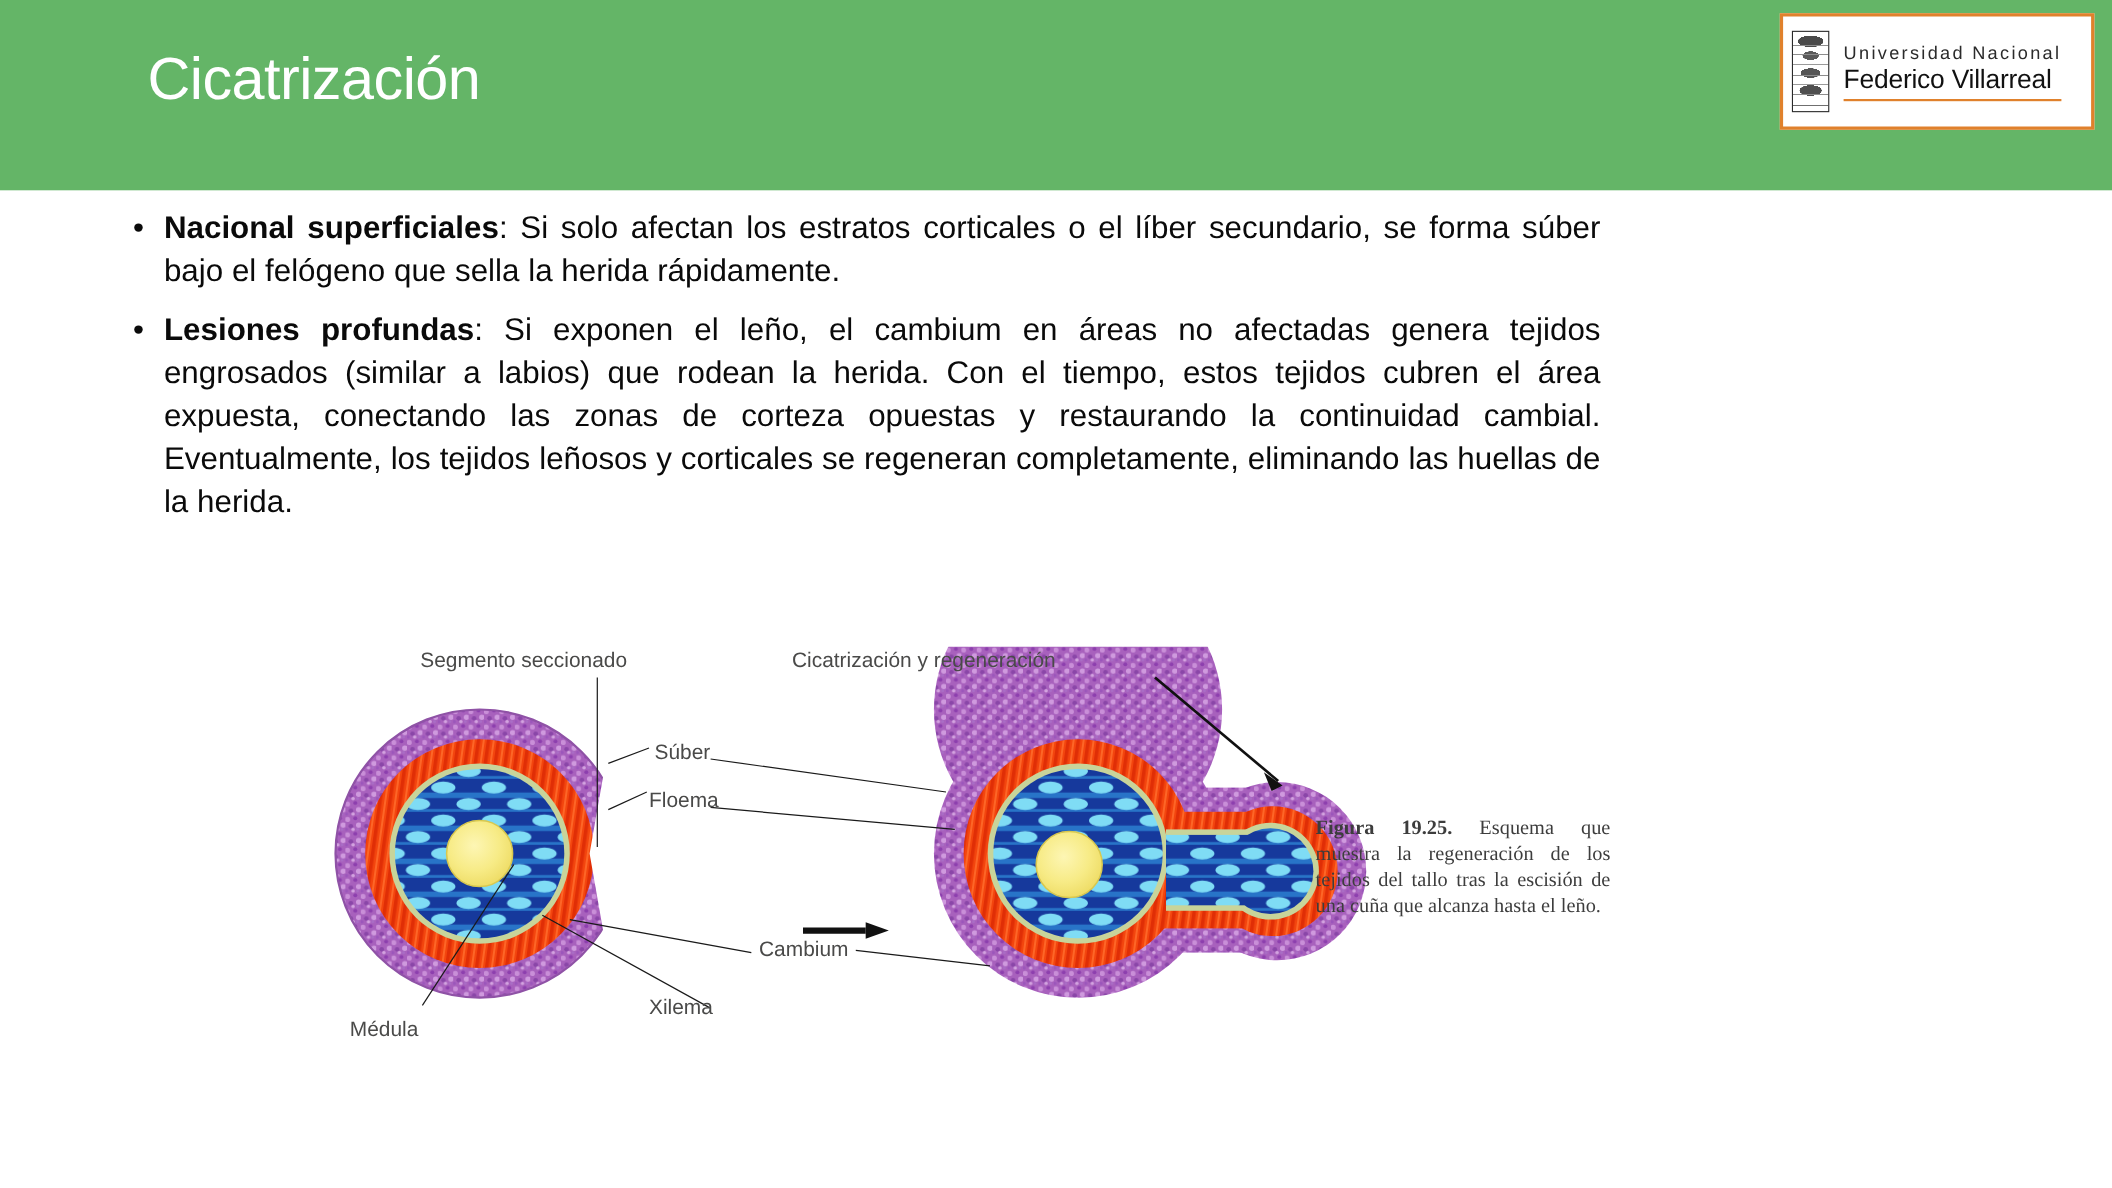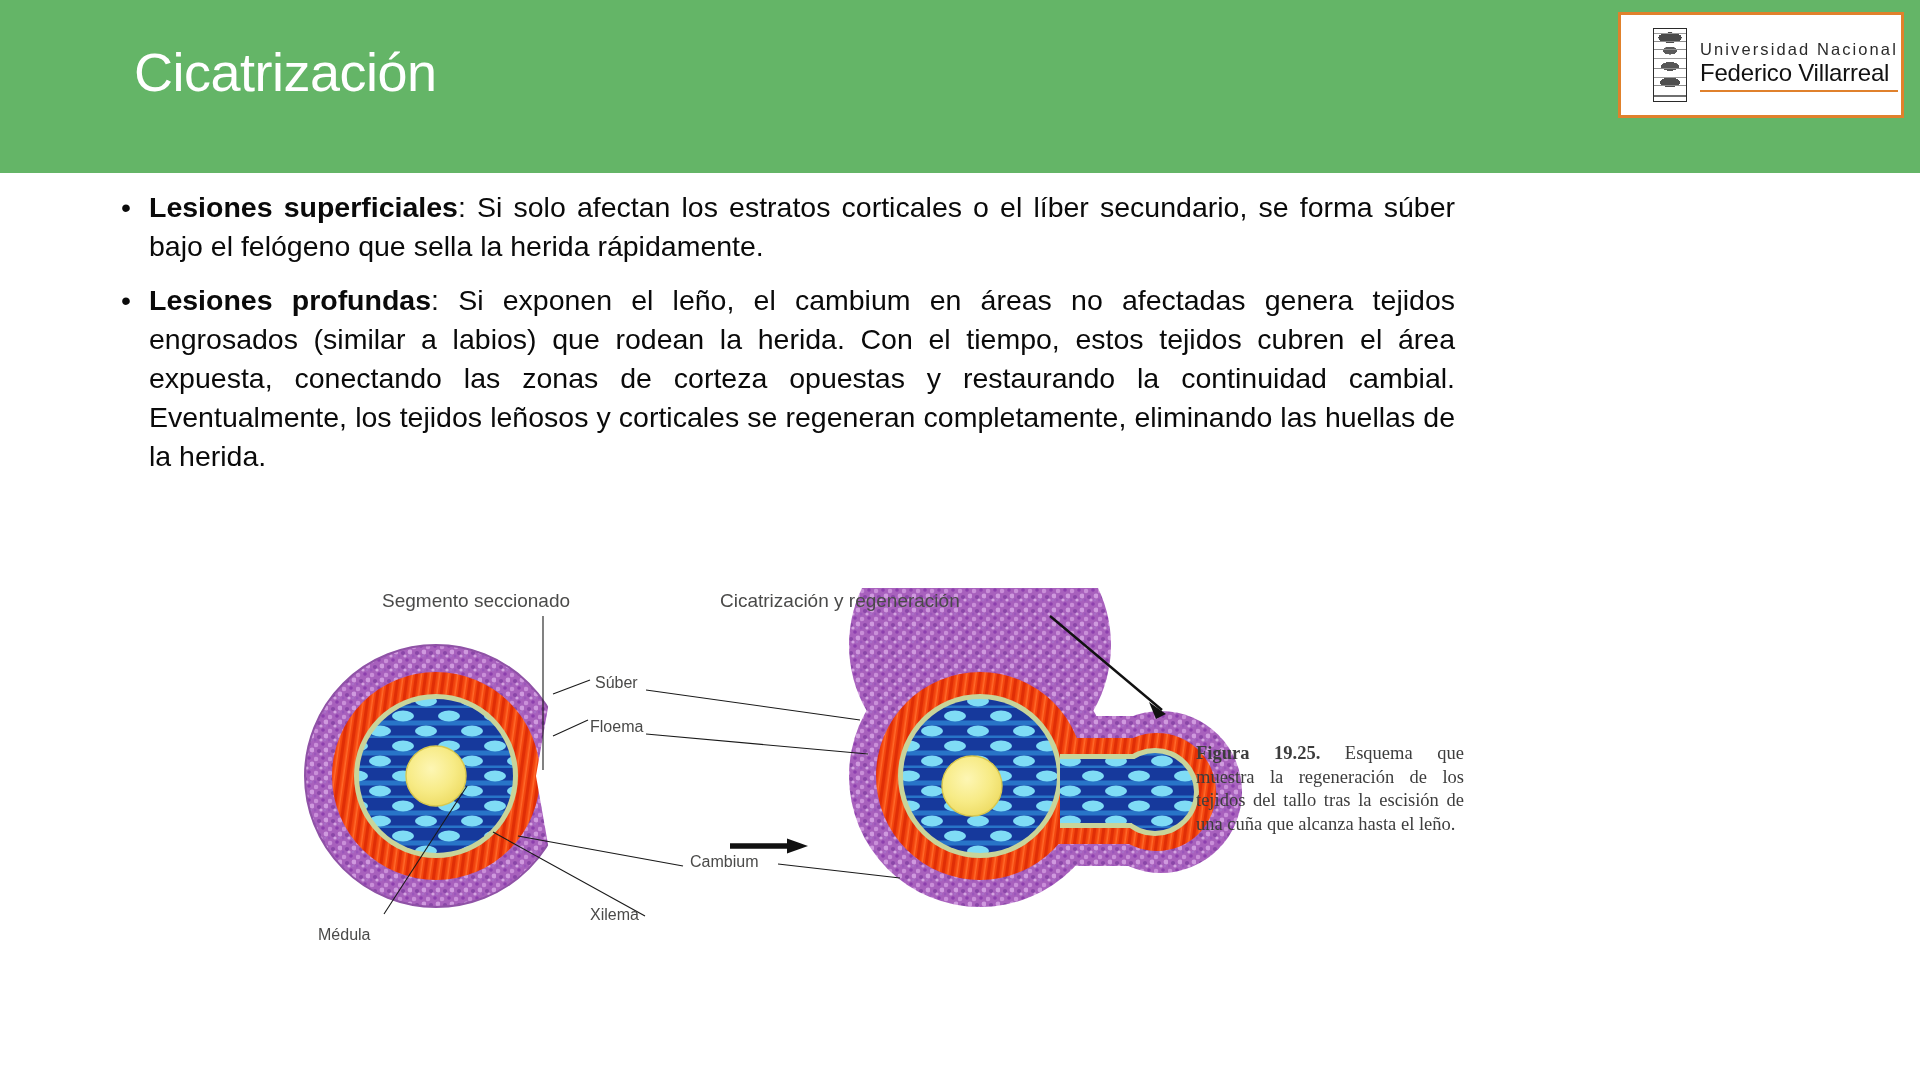--- a/index.html
+++ b/index.html
@@ -24,21 +24,21 @@
     letter-spacing: -0.5px;
     white-space: nowrap;
   }
   
   .logo-box {
     position: absolute; left: 1618px; top: 12px;
     width: 286px; height: 106px;
     background: #ffffff;
     border: 3px solid #e0812c;
     display: flex; align-items: center;
-    padding-left: 32px;
+    padding-left: 8px;
   }
   .crest {
     width: 34px; height: 74px;
     border: 1px solid #2a2a2a;
     background:
       linear-gradient(to bottom, transparent 0 6%, #9a9a9a 6% 7%, transparent 7% 16%,
                       #8d8d8d 16% 17.5%, transparent 17.5% 28%,
                       #8d8d8d 28% 29.5%, transparent 29.5% 40%,
                       #9a9a9a 40% 41.5%, transparent 41.5% 54%,
                       #8d8d8d 54% 55.5%, transparent 55.5% 66%,
@@ -89,21 +89,21 @@
   .bullet-text b { font-weight: bold; }
 
   
   .figure {
     position: absolute; left: 300px; top: 588px;
     width: 1290px; height: 380px;
   }
   .fig-label {
     position: absolute;
     font-family: "Liberation Sans", sans-serif;
-    font-size: 16px; color: #4a4a49;
+    font-size: 19px; color: #4a4a49;
     white-space: nowrap;
   }
   .fig-caption {
     position: absolute; left: 896px; top: 154px;
     width: 268px;
     font-family: "Liberation Serif", serif;
     font-size: 18.5px; line-height: 23.5px;
     color: #3d3d3d; text-align: justify;
   }
   .fig-caption b { font-weight: bold; }
@@ -124,21 +124,21 @@
     <div class="logo-text">
       <div class="logo-line1">Universidad Nacional</div>
       <div class="logo-line2">Federico Villarreal</div>
     </div>
   </div>
 
   <div class="body-area">
 
     <div class="bullet-row">
       <div class="bullet-dot">•</div>
-      <div class="bullet-text"><b>Lesiones superficiales</b><span>: Si solo afectan los estratos corticales o el líber secundario, se forma súber bajo el felógeno que sella la herida rápidamente.</span></div>
+      <div class="bullet-text"><b>Nacional superficiales</b><span>: Si solo afectan los estratos corticales o el líber secundario, se forma súber bajo el felógeno que sella la herida rápidamente.</span></div>
     </div>
 
     <div class="bullet-row">
       <div class="bullet-dot">•</div>
       <div class="bullet-text"><b>Lesiones profundas</b><span>: Si exponen el leño, el cambium en áreas no afectadas genera tejidos engrosados (similar a labios) que rodean la herida. Con el tiempo, estos tejidos cubren el área expuesta, conectando las zonas de corteza opuestas y restaurando la continuidad cambial. Eventualmente, los tejidos leñosos y corticales se regeneran completamente, eliminando las huellas de la herida.</span></div>
     </div>
   </div>
 
   <div class="figure">
 

